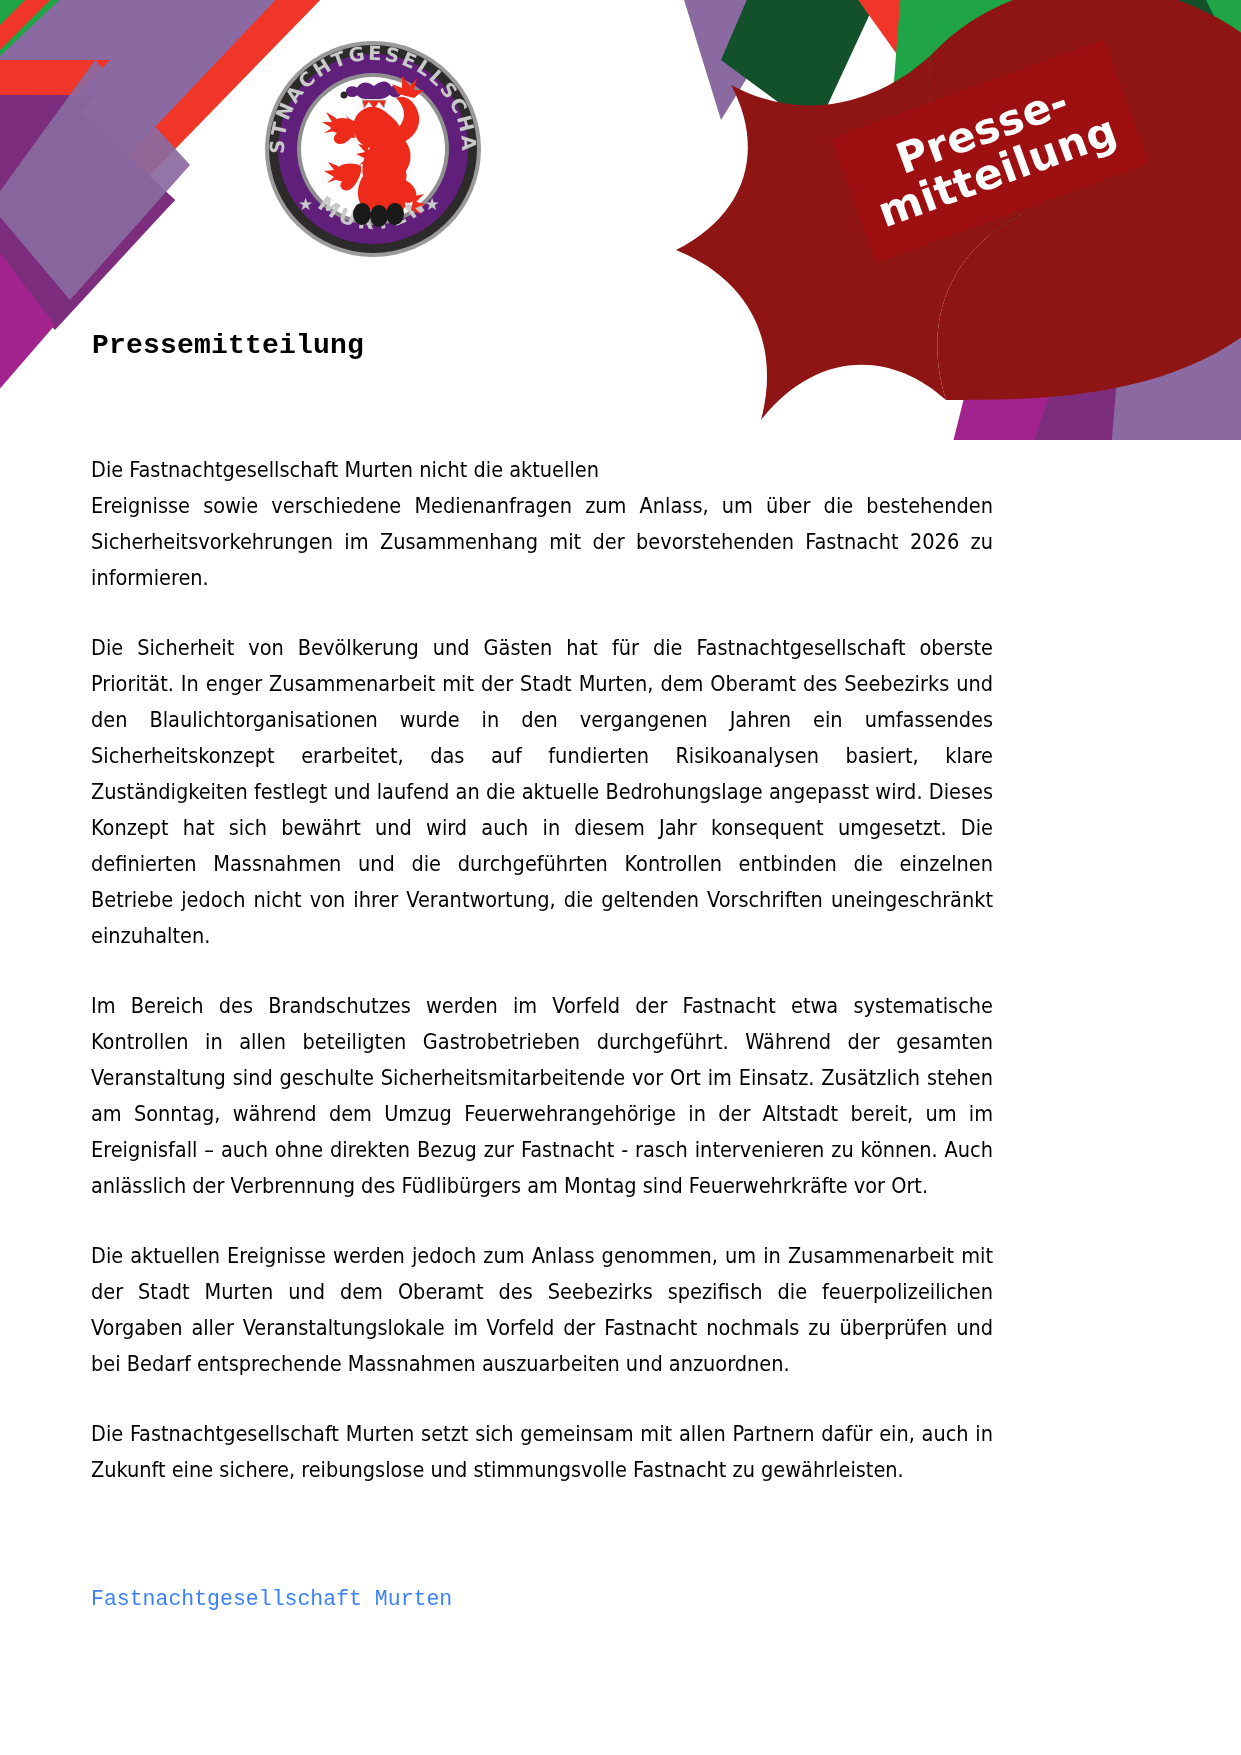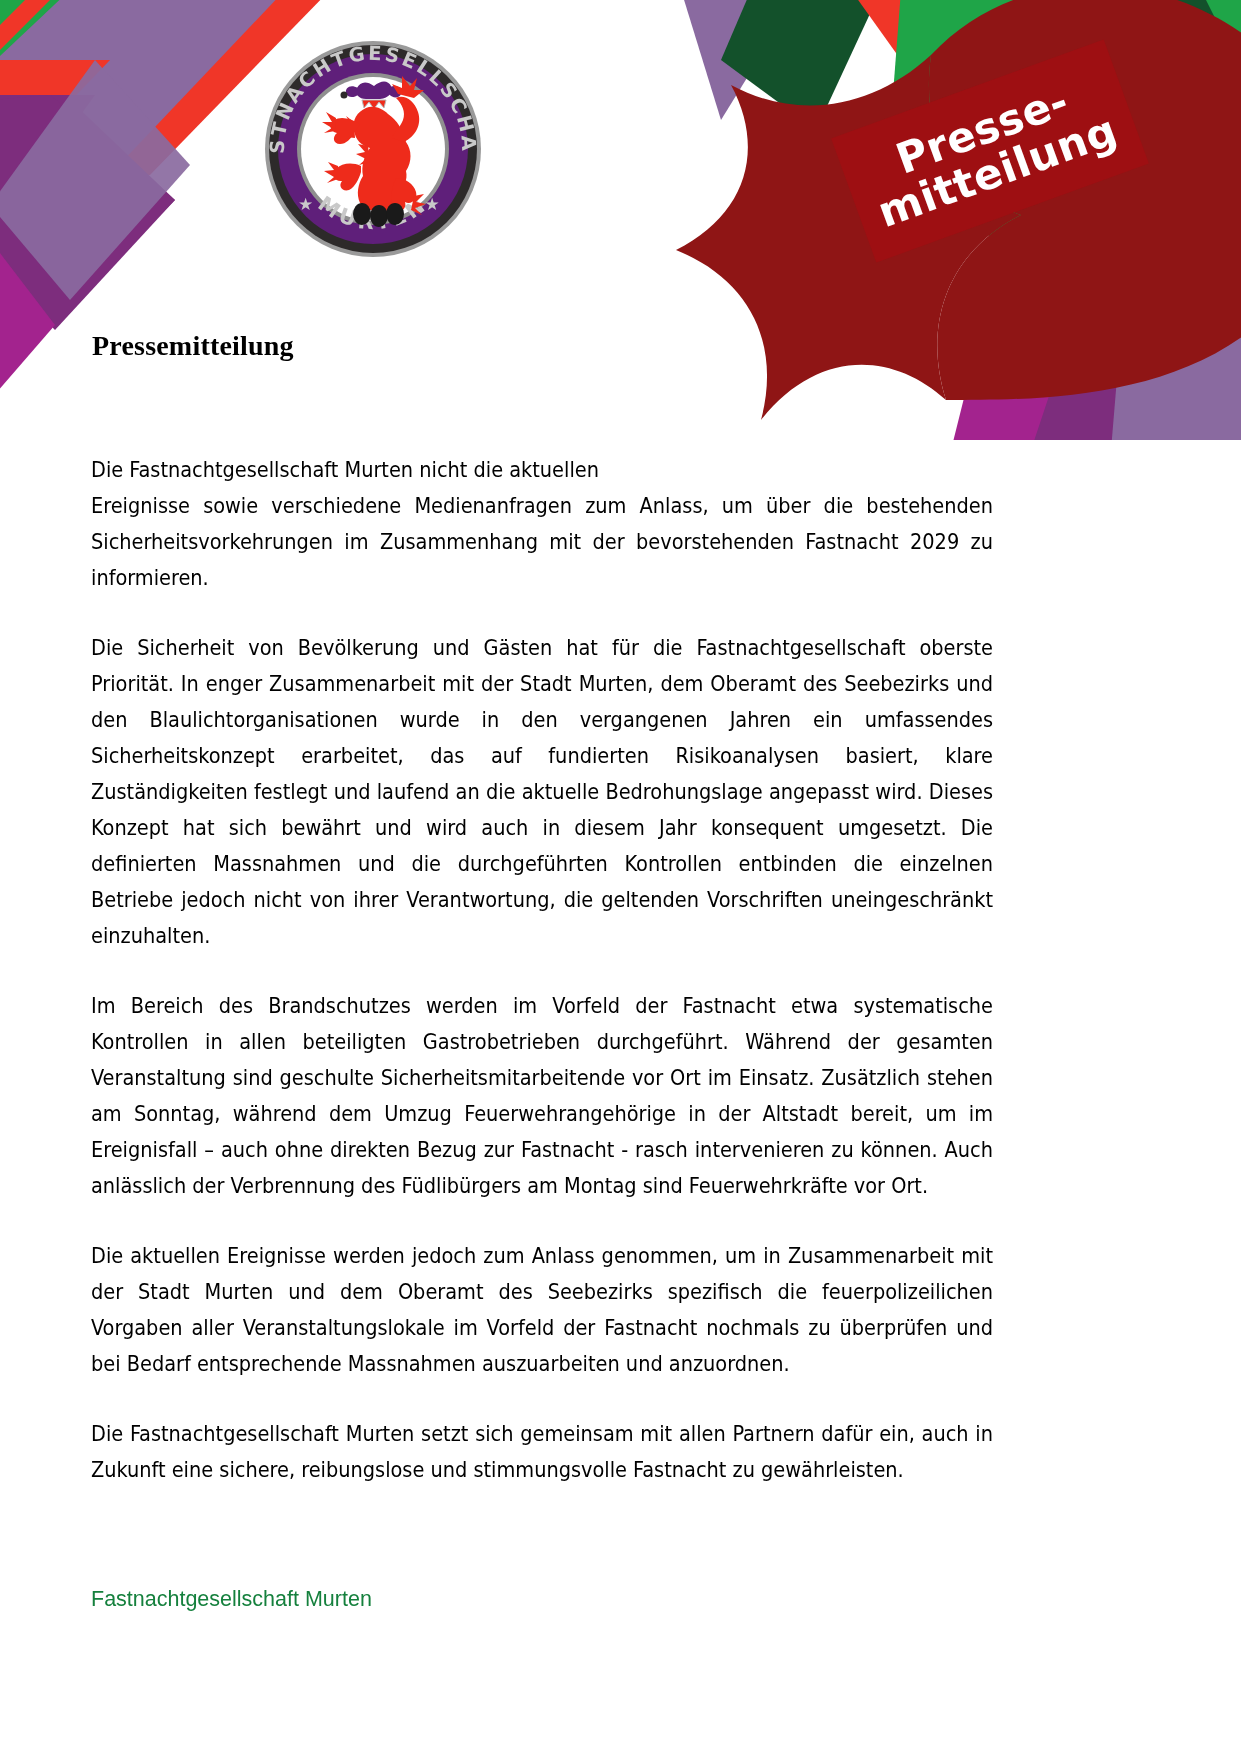--- a/index.html
+++ b/index.html
@@ -71,21 +71,21 @@
     letter-spacing: 0.5px;
     white-space: nowrap;
     text-align: center;
   }
 
   
   .doc-title {
     position: absolute;
     left: 92px;
     top: 330px;
-    font-family: Liberation Serif, serif;
+    font-family: Liberation Mono, monospace;
     font-weight: bold;
     font-size: 28px;
     color: #000000;
     letter-spacing: 0.2px;
   }
 
   .body-text {
     position: absolute;
     left: 91px;
     top: 452px;
@@ -108,25 +108,25 @@
   .body-text p.no-justify {
     text-align: left;
   }
   .body-text p.lead-break {
     margin-bottom: 0;
   }
   .signature {
     position: absolute;
     left: 91px;
     top: 1581px;
-    font-family: Liberation Sans, sans-serif;
+    font-family: Liberation Mono, monospace;
     font-stretch: condensed;
     font-size: 21.5px;
     line-height: 36px;
-    color: #15803d;
+    color: #3b82f6;
     text-align: center;
   }
 </style>
 </head>
 <body>
 
 <div class="page">
 
   <svg class="deco deco-left" viewBox="0 0 330 420" aria-hidden="true">
     <g>
@@ -236,21 +236,21 @@
 
   <div class="press-banner">
     <span>Presse-</span>
     <span>mitteilung</span>
   </div>
 
   <div class="doc-title">Pressemitteilung</div>
 
   <div class="body-text">
     <p class="no-justify lead-break">Die Fastnachtgesellschaft Murten nicht die aktuellen</p>
-    <p>Ereignisse sowie verschiedene Medienanfragen zum Anlass, um über die bestehenden Sicherheitsvorkehrungen im Zusammenhang mit der bevorstehenden Fastnacht 2029 zu informieren.</p>
+    <p>Ereignisse sowie verschiedene Medienanfragen zum Anlass, um über die bestehenden Sicherheitsvorkehrungen im Zusammenhang mit der bevorstehenden Fastnacht 2026 zu informieren.</p>
     <p>Die Sicherheit von Bevölkerung und Gästen hat für die Fastnachtgesellschaft oberste Priorität. In enger Zusammenarbeit mit der Stadt Murten, dem Oberamt des Seebezirks und den Blaulichtorganisationen wurde in den vergangenen Jahren ein umfassendes Sicherheitskonzept erarbeitet, das auf fundierten Risikoanalysen basiert, klare Zuständigkeiten festlegt und laufend an die aktuelle Bedrohungslage angepasst wird. Dieses Konzept hat sich bewährt und wird auch in diesem Jahr konsequent umgesetzt. Die definierten Massnahmen und die durchgeführten Kontrollen entbinden die einzelnen Betriebe jedoch nicht von ihrer Verantwortung, die geltenden Vorschriften uneingeschränkt einzuhalten.</p>
     <p>Im Bereich des Brandschutzes werden im Vorfeld der Fastnacht etwa systematische Kontrollen in allen beteiligten Gastrobetrieben durchgeführt. Während der gesamten Veranstaltung sind geschulte Sicherheitsmitarbeitende vor Ort im Einsatz. Zusätzlich stehen am Sonntag, während dem Umzug Feuerwehrangehörige in der Altstadt bereit, um im Ereignisfall – auch ohne direkten Bezug zur Fastnacht - rasch intervenieren zu können. Auch anlässlich der Verbrennung des Füdlibürgers am Montag sind Feuerwehrkräfte vor Ort.</p>
     <p>Die aktuellen Ereignisse werden jedoch zum Anlass genommen, um in Zusammenarbeit mit der Stadt Murten und dem Oberamt des Seebezirks spezifisch die feuerpolizeilichen Vorgaben aller Veranstaltungslokale im Vorfeld der Fastnacht nochmals zu überprüfen und bei Bedarf entsprechende Massnahmen auszuarbeiten und anzuordnen.</p>
     <p>Die Fastnachtgesellschaft Murten setzt sich gemeinsam mit allen Partnern dafür ein, auch in Zukunft eine sichere, reibungslose und stimmungsvolle Fastnacht zu gewährleisten.</p>
   </div>
 
   <div class="signature">Fastnachtgesellschaft Murten</div>
 
 </div>
 

